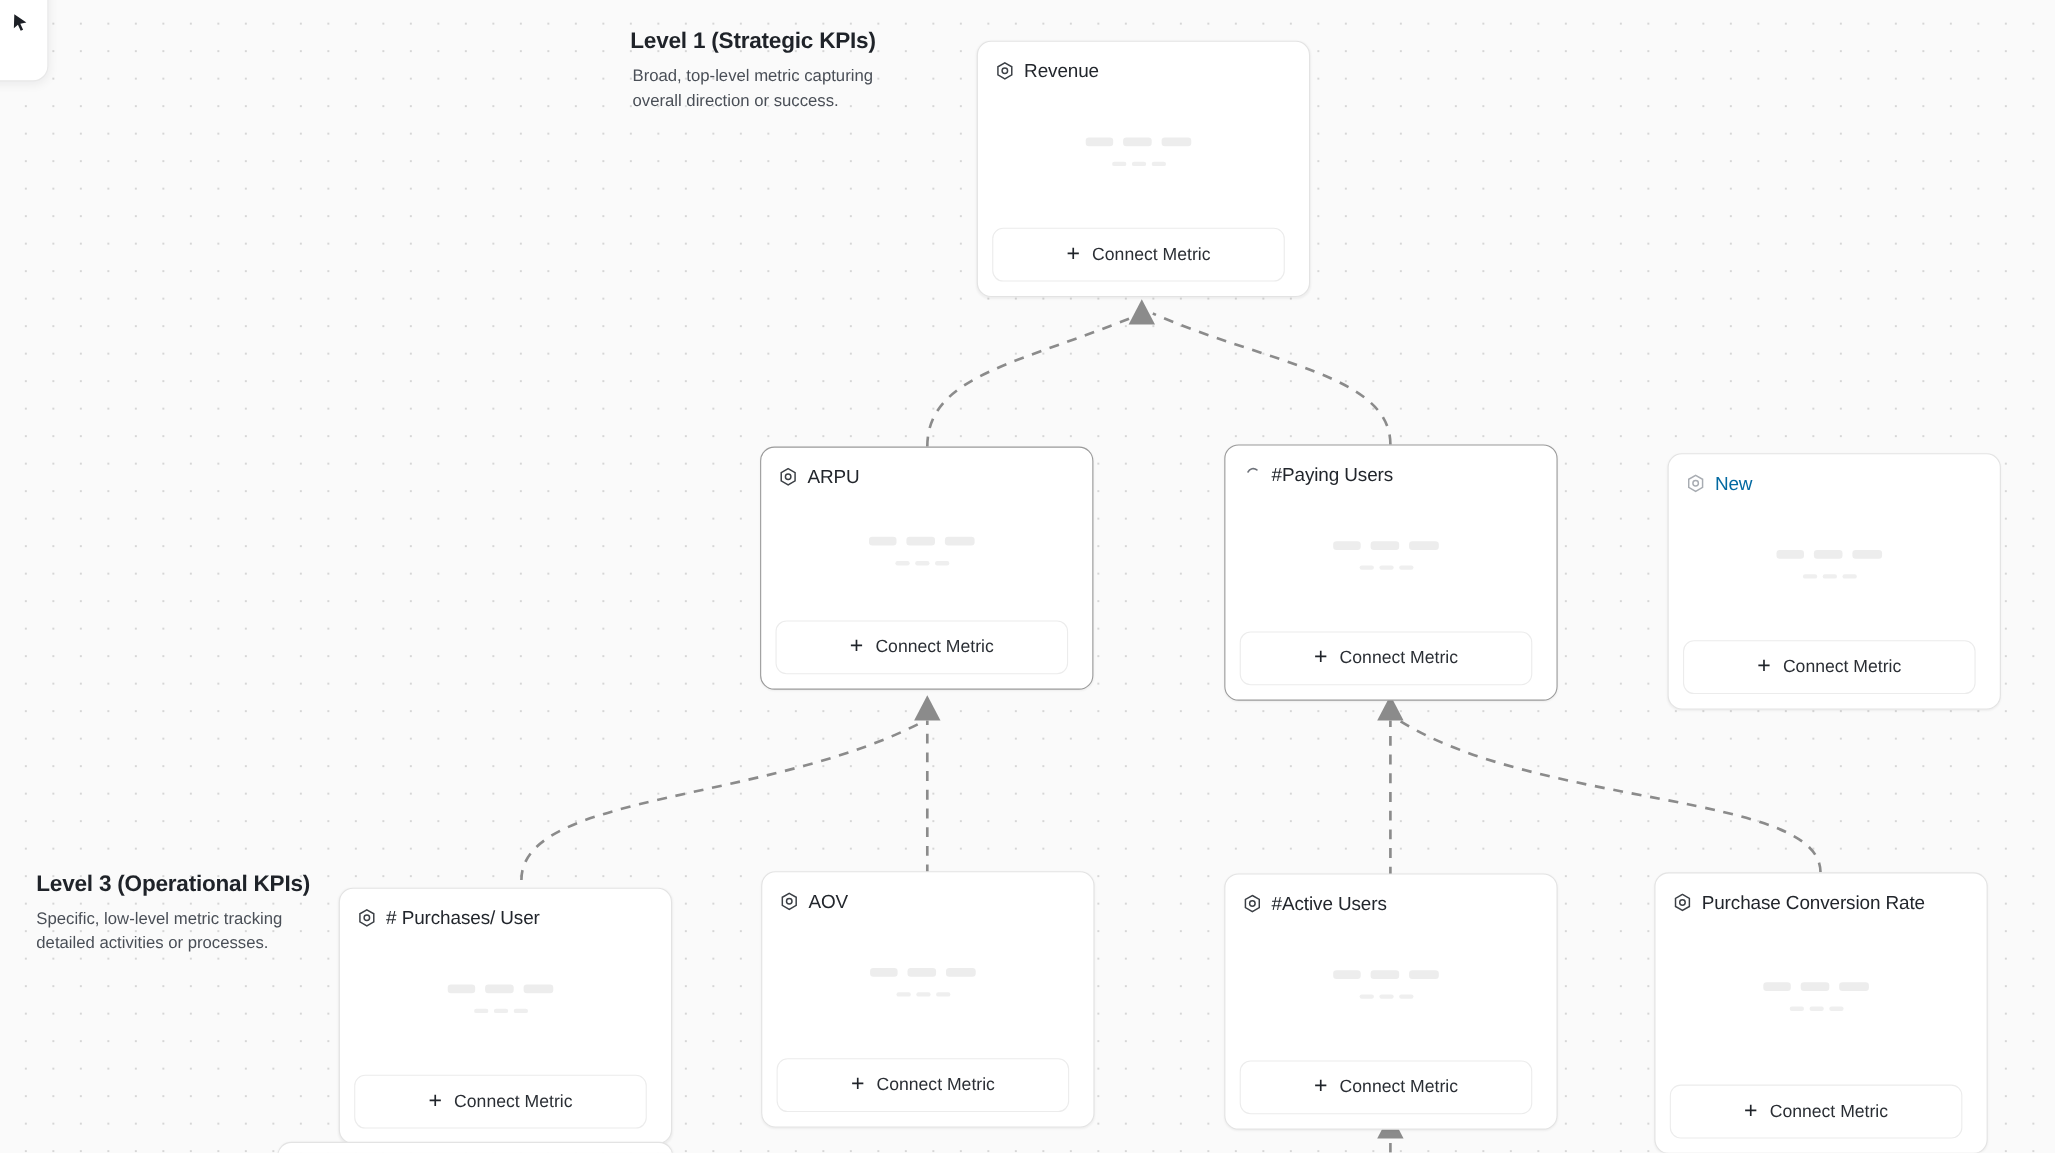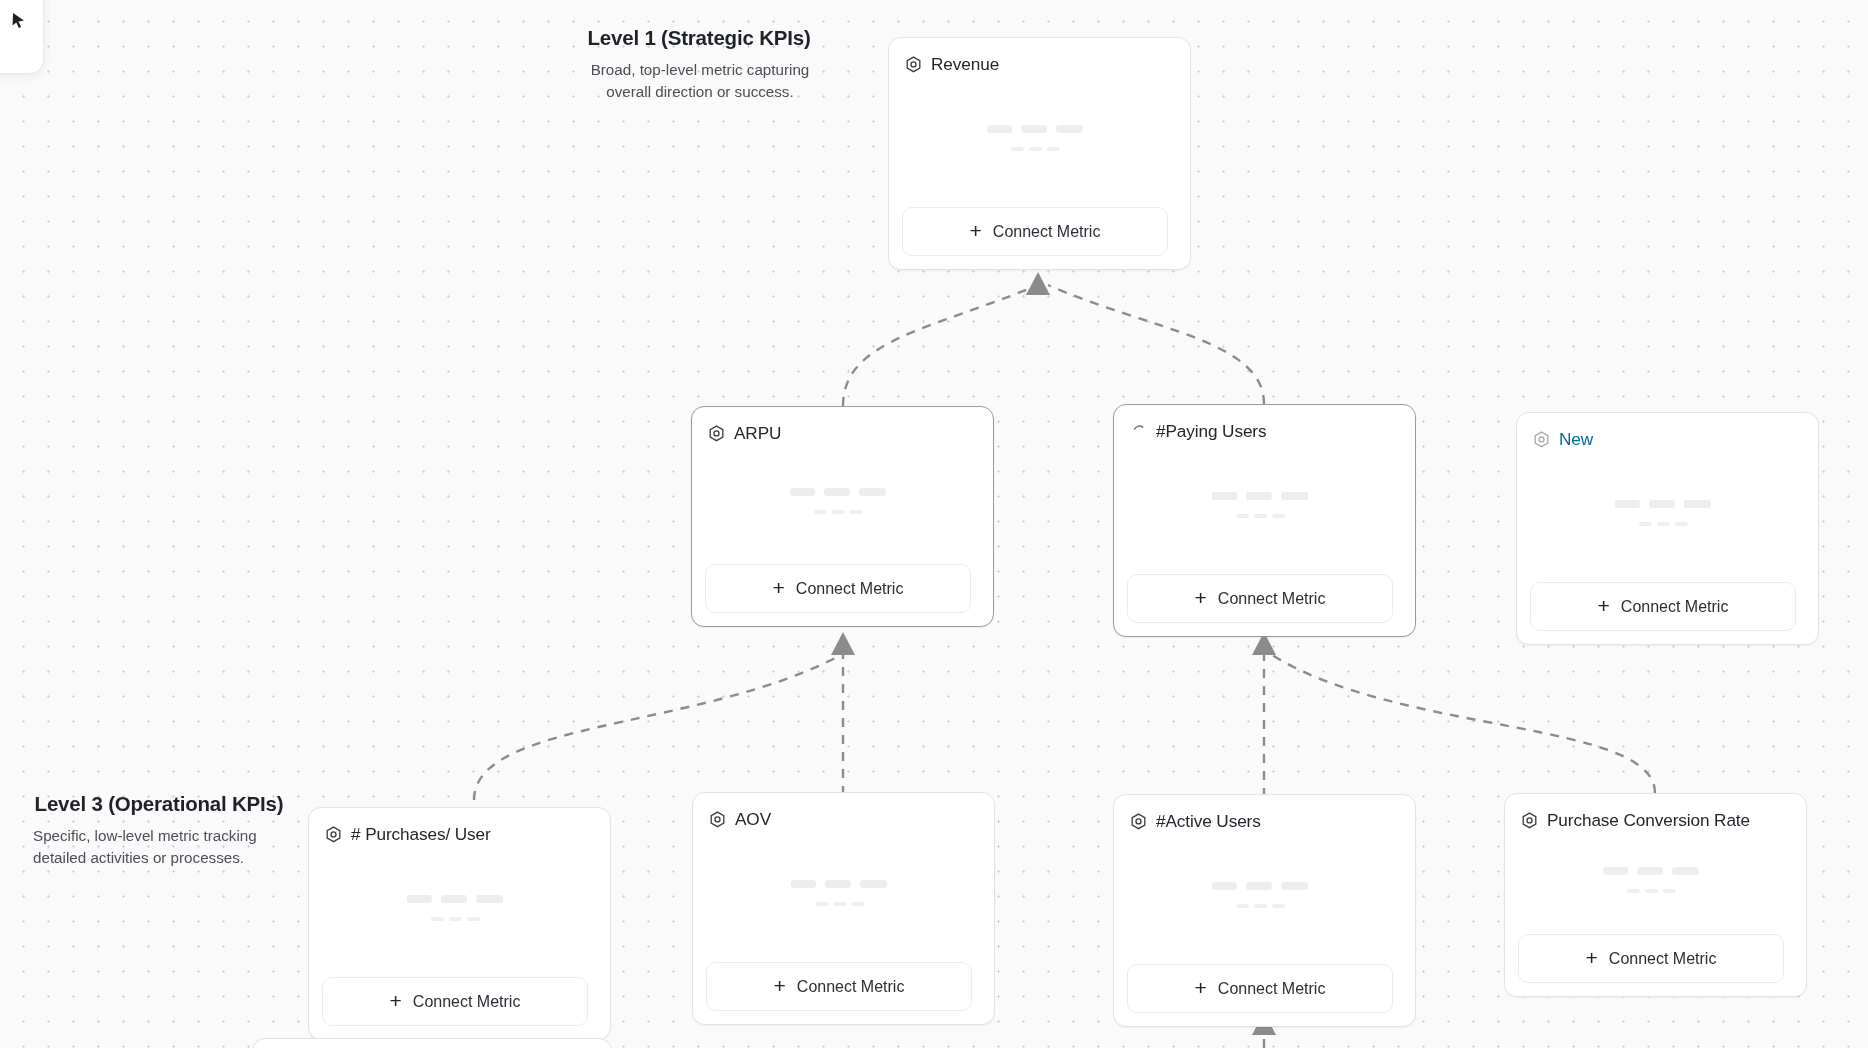--- a/index.html
+++ b/index.html
@@ -44,30 +44,29 @@
   .level-caption {
     position: absolute;
     z-index: 3;
   }
   .level-title {
     font-size: 20.5px;
     font-weight: 700;
     color: #1f2329;
     letter-spacing: -0.2px;
     white-space: nowrap;
-    text-align: center;
   }
   .level-desc {
     margin-top: 9px;
     font-size: 15.2px;
     line-height: 1.42;
     color: #4a4f57;
     max-width: 252px;
   }
-  .level-desc.indent { padding-left: 2px; text-align: center; }
+  .level-desc.indent { padding-left: 2px; }
 
   
   .card {
     position: absolute;
     z-index: 2;
     background: #ffffff;
     border: 1.2px solid #e3e3e3;
     border-radius: 13px;
     box-shadow: 0 1px 2px rgba(16,18,22,0.05);
     display: flex;
@@ -407,21 +406,21 @@
         <span class="skel-bar"></span>
         <span class="skel-bar"></span>
       </div>
     </div>
     <button class="connect-btn">
       <span class="plus">+</span>
       <span>Connect Metric</span>
     </button>
   </div>
 
-  <div class="card" style="left:1504px; top:793px; width:303px; height:204px;">
+  <div class="card" style="left:1504px; top:793px; width:303px; height:256px;">
     <div class="card-head">
       <span class="icon-hex">
         <svg width="17" height="18" viewBox="0 0 17 18">
           <path class="hex-outer" d="M8.5 1.1 L14.8 4.7 L14.8 12.1 L8.5 15.7 L2.2 12.1 L2.2 4.7 Z" fill="none" stroke-width="1.35"></path>
           <circle cx="8.5" cy="8.4" r="2.5" fill="none" stroke="#3c4046" stroke-width="1.35"></circle>
         </svg>
       </span>
       <span class="card-title">Purchase Conversion Rate</span>
     </div>
     <div class="card-body">

